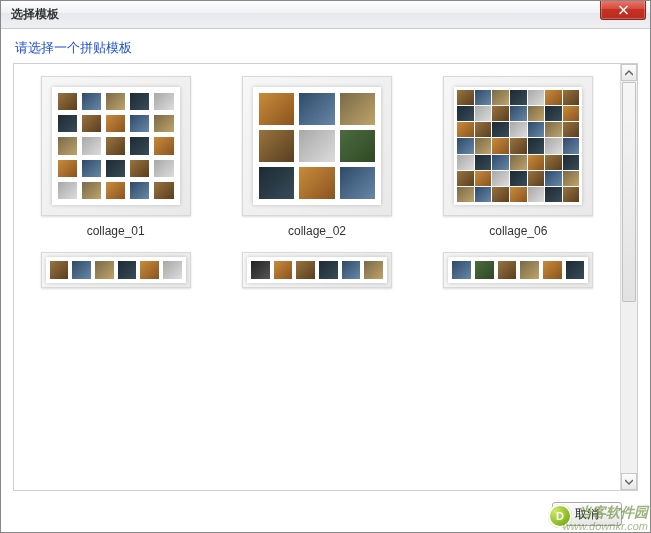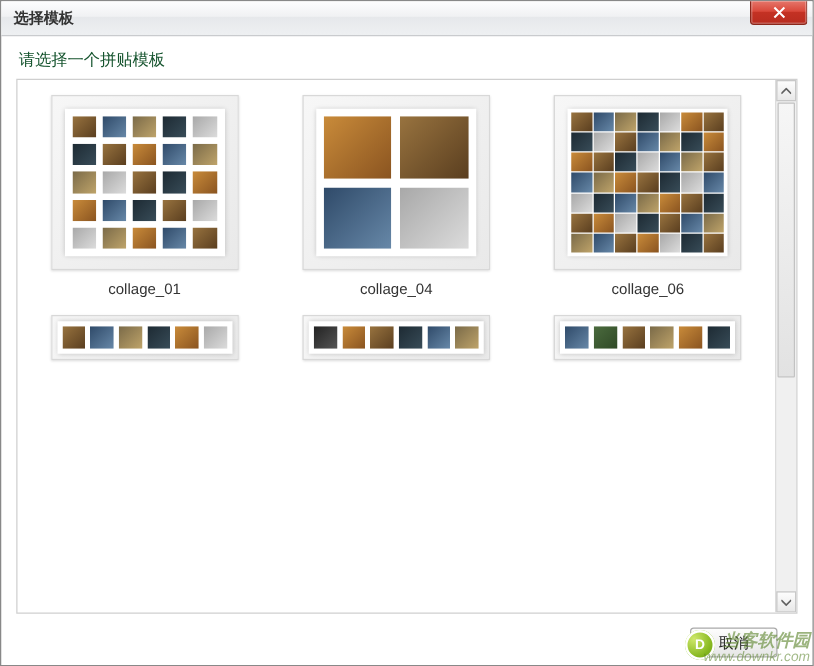--- a/index.html
+++ b/index.html
@@ -40,21 +40,21 @@
     display: flex;
     align-items: center;
     justify-content: center;
     color: #fff;
     cursor: pointer;
     box-shadow: inset 0 0 0 1px rgba(255,255,255,0.25);
   }
   .close-btn svg { display:block; }
   .instruction {
     padding: 10px 14px 6px 14px;
-    color: #14532d;
+    color: #1d4ed8;
     font-size: 13px;
   }
   .panel {
     margin: 0 12px 0 12px;
     border: 1px solid #cfcfcf;
     background: #fff;
     height: 428px;
     position: relative;
     overflow: hidden;
   }
@@ -234,33 +234,38 @@
             <div class="cell e"></div>
               <div class="cell c"></div>
               <div class="cell g"></div>
               <div class="cell b"></div>
               <div class="cell a"></div>
           </div>
         </div>
         <div class="label">collage_01</div>
       </div>
 
-
-
       <div class="item">
-        <div class="thumb t4">
+        <div class="thumb t2">
           <div class="inner">
             <div class="cell g"></div>
-              <div class="cell a"></div>
-            <div class="cell b"></div>
-              <div class="cell e"></div>
-          </div>
-        </div>
-        <div class="label">collage_04</div>
-      </div>
+              <div class="cell b"></div>
+              <div class="cell c"></div>
+            <div class="cell a"></div>
+              <div class="cell e"></div>
+              <div class="cell f"></div>
+            <div class="cell d"></div>
+              <div class="cell g"></div>
+              <div class="cell b"></div>
+          </div>
+        </div>
+        <div class="label">collage_02</div>
+      </div>
+
+
 
 
       <div class="item">
         <div class="thumb t6">
           <div class="inner">
             <div class="cell a"></div>
               <div class="cell b"></div>
               <div class="cell c"></div>
               <div class="cell d"></div>
               <div class="cell e"></div>

